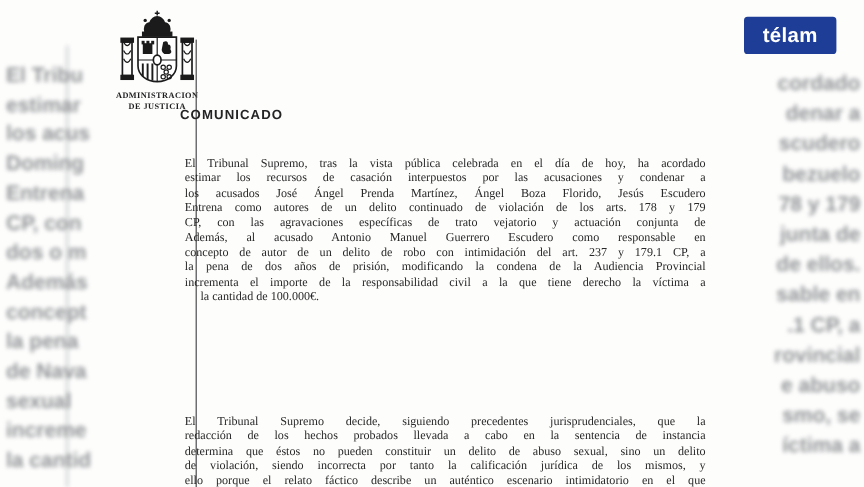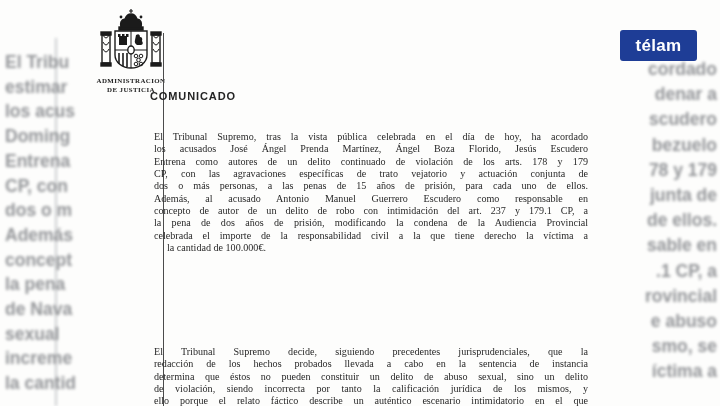--- a/index.html
+++ b/index.html
@@ -34,21 +34,21 @@
   .para .line{
     font-size:10.1px;line-height:12.35px;
     text-align:justify;text-align-last:justify;
   }
   .para[data-last-align="left"] .line:last-child{text-align-last:left;padding-left:13px;}
   .para-1{top:131px;}
   .para-2{top:346px;}
 
   
   .brand-badge{
-    position:absolute;left:620px;top:30px;width:77px;height:31px;
+    position:absolute;left:620px;top:14px;width:77px;height:31px;
     border-radius:3px;display:flex;align-items:center;justify-content:center;
   }
   .brand-badge span{
     color:#ffffff;font-size:17px;font-weight:700;letter-spacing:0.3px;
     font-family:"Liberation Sans",sans-serif;
   }
 </style>
 </head>
 <body>
 
@@ -141,28 +141,28 @@
   <div>ADMINISTRACION</div>
   <div>DE JUSTICIA</div>
 </div>
 
 <div class="page-rule"></div>
 
 <div class="doc-title">COMUNICADO</div>
 
 <div class="para para-1" data-last-align="left">
     <div class="line">El Tribunal Supremo, tras la vista pública celebrada en el día de hoy, ha acordado</div>
+    <div class="line">estimar los recursos de casación interpuestos por las acusaciones y condenar a</div>
     <div class="line">los acusados José Ángel Prenda Martínez, Ángel Boza Florido, Jesús Escudero</div>
     <div class="line">Entrena como autores de un delito continuado de violación de los arts. 178 y 179</div>
     <div class="line">CP, con las agravaciones específicas de trato vejatorio y actuación conjunta de</div>
-    <div class="line">dos o más personas, a las penas de 15 años de prisión, para cada uno de ellos.</div>
     <div class="line">Además, al acusado Antonio Manuel Guerrero Escudero como responsable en</div>
     <div class="line">concepto de autor de un delito de robo con intimidación del art. 237 y 179.1 CP, a</div>
     <div class="line">la pena de dos años de prisión, modificando la condena de la Audiencia Provincial</div>
-    <div class="line">celebrada el importe de la responsabilidad civil a la que tiene derecho la víctima a</div>
+    <div class="line">incrementa el importe de la responsabilidad civil a la que tiene derecho la víctima a</div>
     <div class="line">la cantidad de 100.000€.</div>
   </div>
 
 <div class="para para-2" data-last-align="justify">
     <div class="line">El Tribunal Supremo decide, siguiendo precedentes jurisprudenciales, que la</div>
     <div class="line">redacción de los hechos probados llevada a cabo en la sentencia de instancia</div>
     <div class="line">determina que éstos no pueden constituir un delito de abuso sexual, sino un delito</div>
     <div class="line">de violación, siendo incorrecta por tanto la calificación jurídica de los mismos, y</div>
     <div class="line">ello porque el relato fáctico describe un auténtico escenario intimidatorio en el que</div>
   </div>

